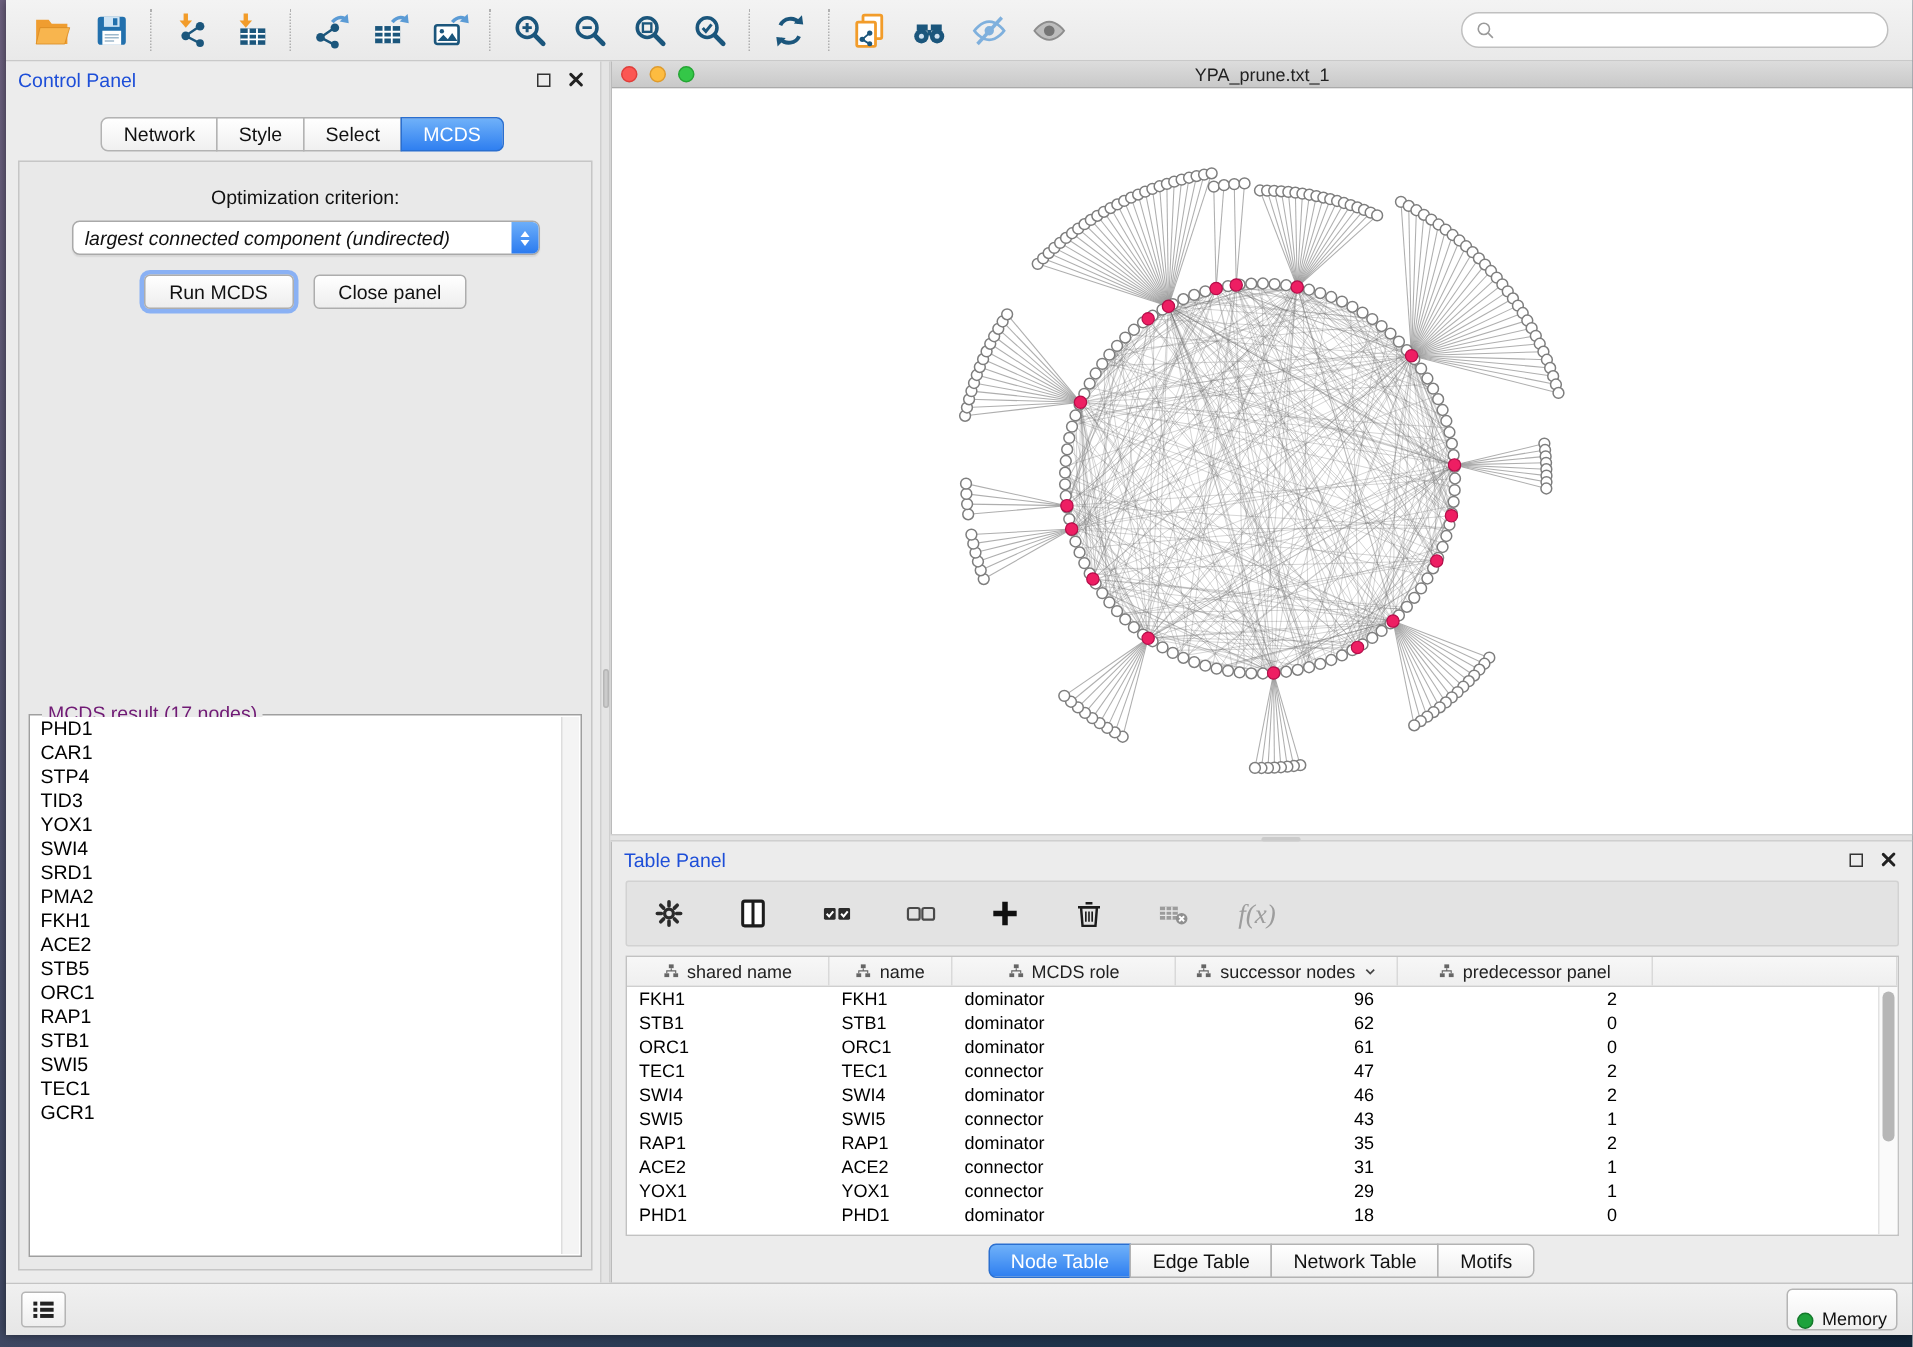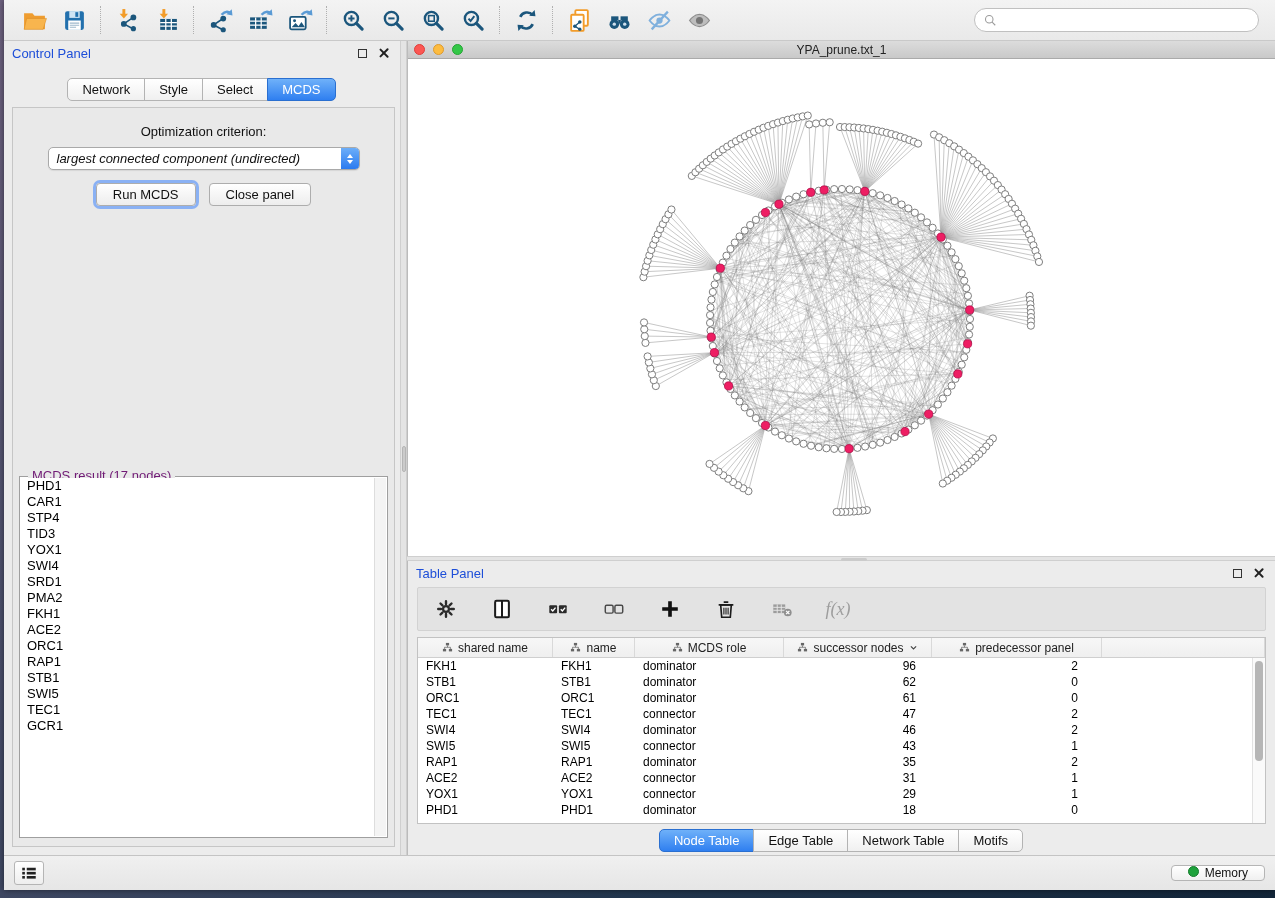--- a/index.html
+++ b/index.html
@@ -98,21 +98,21 @@
   .trow .td.num { text-align:right; padding-right:16px; }
   .tscroll { position:absolute; top:20px; right:0; bottom:0; width:13px; background:#fafafa; border-left:1px solid #e2e2e2; }
   .tscroll .thumb { position:absolute; top:3px; left:2px; width:8px; height:100px; background:#b6b6b6; border-radius:4px; cursor:grab; }
 
   .ttabs { flex:none; display:flex; justify-content:center; margin:5px 0 6px 0; }
 
   
   .statusbar { height:35px; flex:none; background:linear-gradient(#f0f0f0,#e6e6e6); border-top:1px solid #c4c4c4; display:flex; align-items:center; padding:0 10px; }
   .list-btn { width:30px; height:24px; background:linear-gradient(#fff,#eee); border:1px solid #b5b5b5; border-radius:3px; display:flex; align-items:center; justify-content:center; cursor:pointer; }
   .list-btn svg { width:18px; height:18px; }
-  .memory-btn { margin-left:auto; height:16px; background:linear-gradient(#fff,#f0f0f0); border:1px solid #b5b5b5; border-radius:4px; display:flex; align-items:flex-start; gap:6px; padding:0 16px; font-size:12px; color:#111; cursor:pointer; }
+  .memory-btn { margin-left:auto; height:28px; background:linear-gradient(#fff,#f0f0f0); border:1px solid #b5b5b5; border-radius:4px; display:flex; align-items:flex-end; gap:6px; padding:0 6px; font-size:12px; color:#111; cursor:pointer; }
   .mem-dot { width:11px; height:11px; border-radius:50%; background:#1ea23c; border:1px solid #147a2b; }
 </style>
 </head>
 <body>
 
 <div class="app">
 
   <div class="toolbar" id="main-toolbar">
 
     <div class="tb-group">
@@ -313,20 +313,21 @@
               <div class="result-item">PHD1</div>
               <div class="result-item">CAR1</div>
               <div class="result-item">STP4</div>
               <div class="result-item">TID3</div>
               <div class="result-item">YOX1</div>
               <div class="result-item">SWI4</div>
               <div class="result-item">SRD1</div>
               <div class="result-item">PMA2</div>
               <div class="result-item">FKH1</div>
               <div class="result-item">ACE2</div>
+              <div class="result-item">STB5</div>
               <div class="result-item">ORC1</div>
               <div class="result-item">RAP1</div>
               <div class="result-item">STB1</div>
               <div class="result-item">SWI5</div>
               <div class="result-item">TEC1</div>
               <div class="result-item">GCR1</div>
             </div>
           <div class="result-scroll"></div>
         </div>
       </div>

